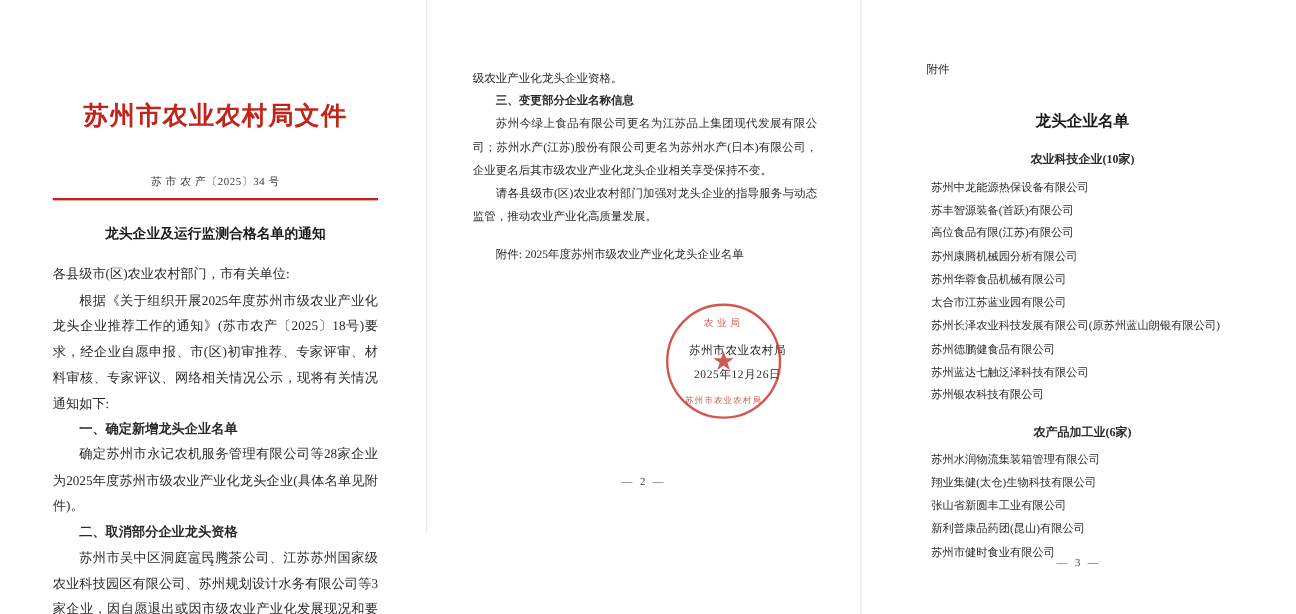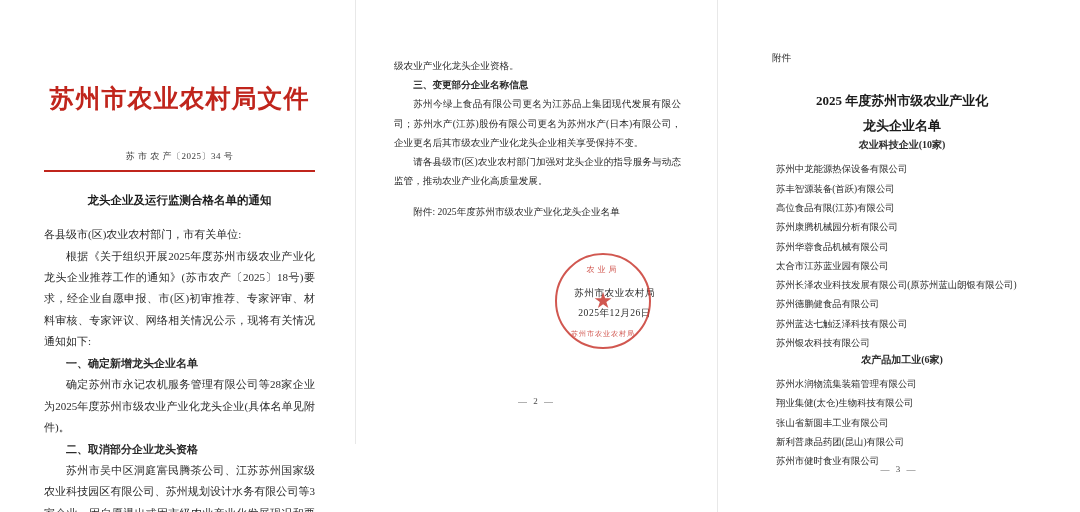--- a/index.html
+++ b/index.html
@@ -28,21 +28,21 @@
   }
   .page-1 { width: 355px; height: 512px; padding: 34px 40px 0 44px; }
   .page-2 { width: 362px; height: 444px; padding: 34px 36px 0 38px; border-left: 1px solid #e8e8e8; }
   .page-3 { width: 363px; height: 512px; padding: 34px 34px 0 40px; border-left: 1px solid #e8e8e8; }
 
   
   .doc-title {
     color: #c0251c;
     font-family: "Liberation Serif", "DejaVu Serif", serif;
     font-weight: bold;
-    font-size: 25px;
+    font-size: 21px;
     letter-spacing: 1px;
     text-align: center;
     margin-top: 50px;
     line-height: 1.2;
     white-space: nowrap;
   }
   .doc-number {
     text-align: center;
     font-size: 9px;
     color: #3a3a3a;
@@ -154,21 +154,21 @@
   }
   .p3-title {
     text-align: center;
     font-size: 13px;
     font-weight: bold;
     color: #1c1c1c;
     margin-top: 24px;
     line-height: 1.9;
   }
   .p3-section {
-    margin-top: 0;
+    margin-top: 12px;
     text-align: center;
     font-size: 10px;
     font-weight: bold;
     color: #2b2b2b;
   }
   .p3-list {
     margin-top: 8px;
     padding-left: 18px;
     font-size: 9.4px;
     color: #2b2b2b;
@@ -237,21 +237,20 @@
       </div>
     </div>
 
     <div class="page-footer">— 2 —</div>
   </div>
 
   <div class="page page-3">
     <div class="p3-attach">附件</div>
 
     <div class="p3-title">
-      <div>2025 年度苏州市级农业产业化</div>
       <div>龙头企业名单</div>
     </div>
 
     <div class="p3-section">农业科技企业(10家)</div>
     <div class="p3-list">
       <div>苏州中龙能源热保设备有限公司</div>
       <div>苏丰智源装备(首跃)有限公司</div>
       <div>高位食品有限(江苏)有限公司</div>
       <div>苏州康腾机械园分析有限公司</div>
       <div>苏州华蓉食品机械有限公司</div>

